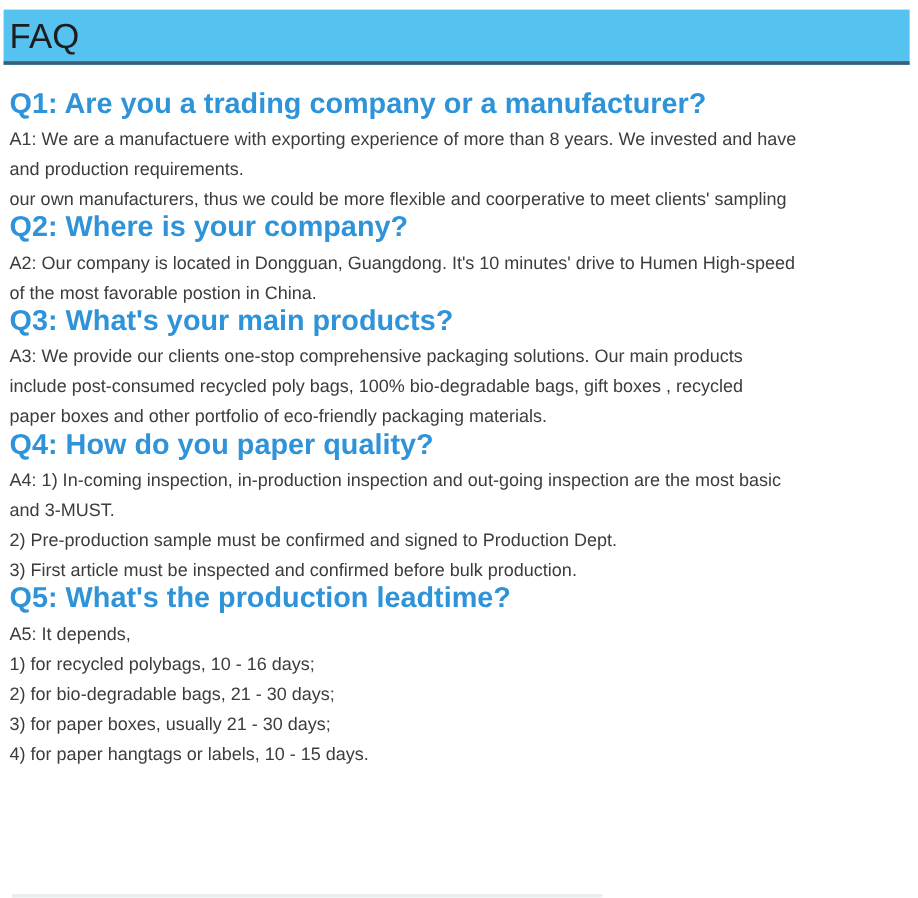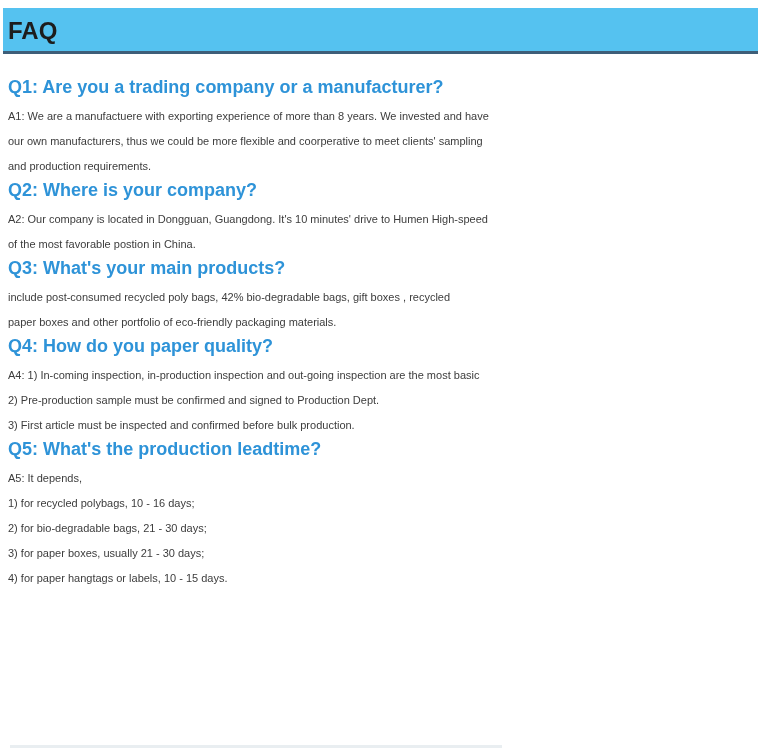--- a/index.html
+++ b/index.html
@@ -20,42 +20,42 @@
     margin: 8px 7px 0 3px;
     height: 43px;
     background: #55c2f0;
     border-bottom: 3px solid #3e5e78;
     display: flex;
     align-items: center;
   }
   .header-bar .title {
     padding-left: 5px;
     padding-top: 3px;
-    font-size: 24px;
-    font-weight: 700;
+    font-size: 29px;
+    font-weight: 400;
     color: #1d1d1d;
     letter-spacing: 0px;
   }
   .faq-list {
     padding: 0 8px;
   }
   .faq-item {
   }
   .faq-item:first-child {
     margin-top: 22px;
   }
   .faq-question {
-    font-size: 18px;
+    font-size: 24px;
     line-height: 22px;
     font-weight: 700;
     color: #2e93d8;
     margin: 0 0 6px 0;
   }
   .answer-line {
-    font-size: 11px;
+    font-size: 15px;
     line-height: 25px;
     color: #3c3c3c;
     white-space: nowrap;
   }
   .next-section-sliver {
     position: absolute;
     left: 10px;
     top: 737px;
     width: 492px;
     height: 3px;
@@ -70,45 +70,47 @@
   <div class="header-bar">
     <span class="title">FAQ</span>
   </div>
 
   <div class="faq-list">
 
     <div class="faq-item">
       <h3 class="faq-question">Q1: Are you a trading company or a manufacturer?</h3>
       <div class="faq-answer">
         <div class="answer-line">A1: We are a manufactuere with exporting experience of more than 8 years. We invested and have</div>
+        <div class="answer-line">and production requirements.</div>
         <div class="answer-line">our own manufacturers, thus we could be more flexible and coorperative to meet clients' sampling</div>
-        <div class="answer-line">and production requirements.</div>
       </div>
     </div>
 
     <div class="faq-item">
       <h3 class="faq-question">Q2: Where is your company?</h3>
       <div class="faq-answer">
         <div class="answer-line">A2: Our company is located in Dongguan, Guangdong. It's 10 minutes' drive to Humen High-speed</div>
         <div class="answer-line">of the most favorable postion in China.</div>
       </div>
     </div>
 
     <div class="faq-item">
       <h3 class="faq-question">Q3: What's your main products?</h3>
       <div class="faq-answer">
-        <div class="answer-line">include post-consumed recycled poly bags, 42% bio-degradable bags, gift boxes , recycled</div>
+        <div class="answer-line">A3: We provide our clients one-stop comprehensive packaging solutions. Our main products</div>
+        <div class="answer-line">include post-consumed recycled poly bags, 100% bio-degradable bags, gift boxes , recycled</div>
         <div class="answer-line">paper boxes and other portfolio of eco-friendly packaging materials.</div>
       </div>
     </div>
 
     <div class="faq-item">
       <h3 class="faq-question">Q4: How do you paper quality?</h3>
       <div class="faq-answer">
         <div class="answer-line">A4: 1) In-coming inspection, in-production inspection and out-going inspection are the most basic</div>
+        <div class="answer-line">and 3-MUST.</div>
         <div class="answer-line">2) Pre-production sample must be confirmed and signed to Production Dept.</div>
         <div class="answer-line">3) First article must be inspected and confirmed before bulk production.</div>
       </div>
     </div>
 
     <div class="faq-item">
       <h3 class="faq-question">Q5: What's the production leadtime?</h3>
       <div class="faq-answer">
         <div class="answer-line">A5: It depends,</div>
         <div class="answer-line">1) for recycled polybags, 10 - 16 days;</div>

